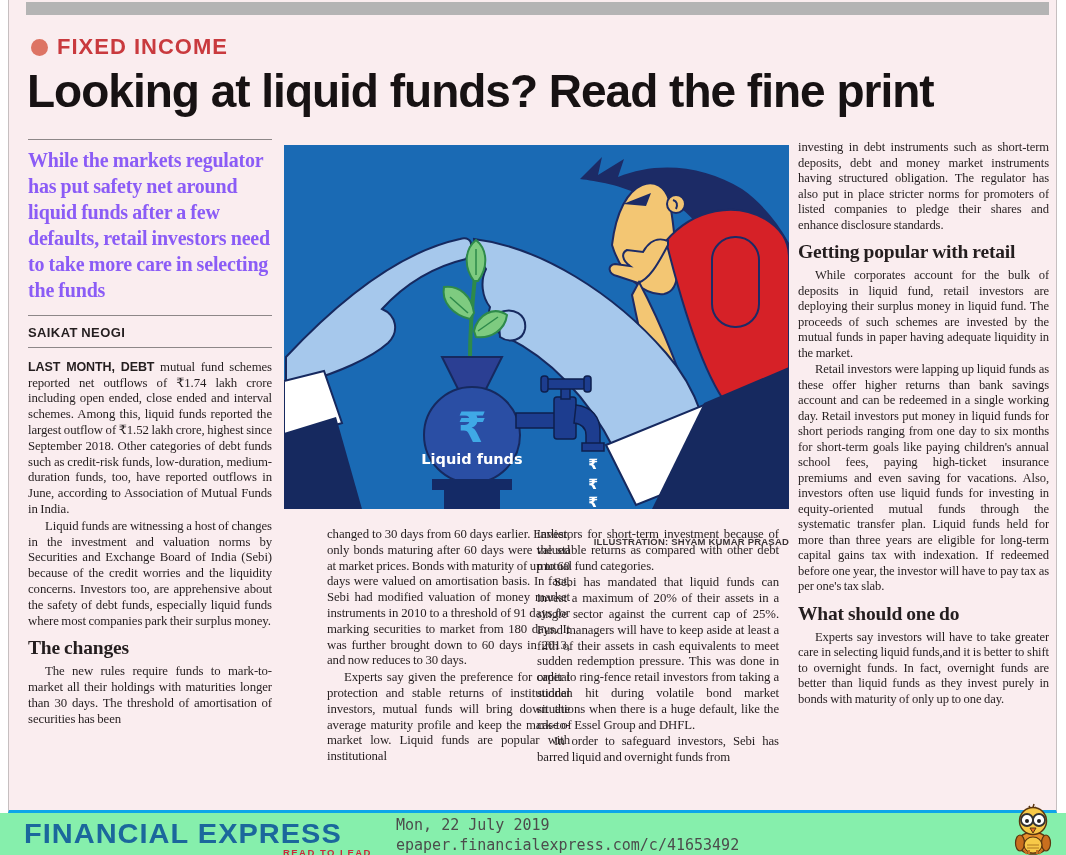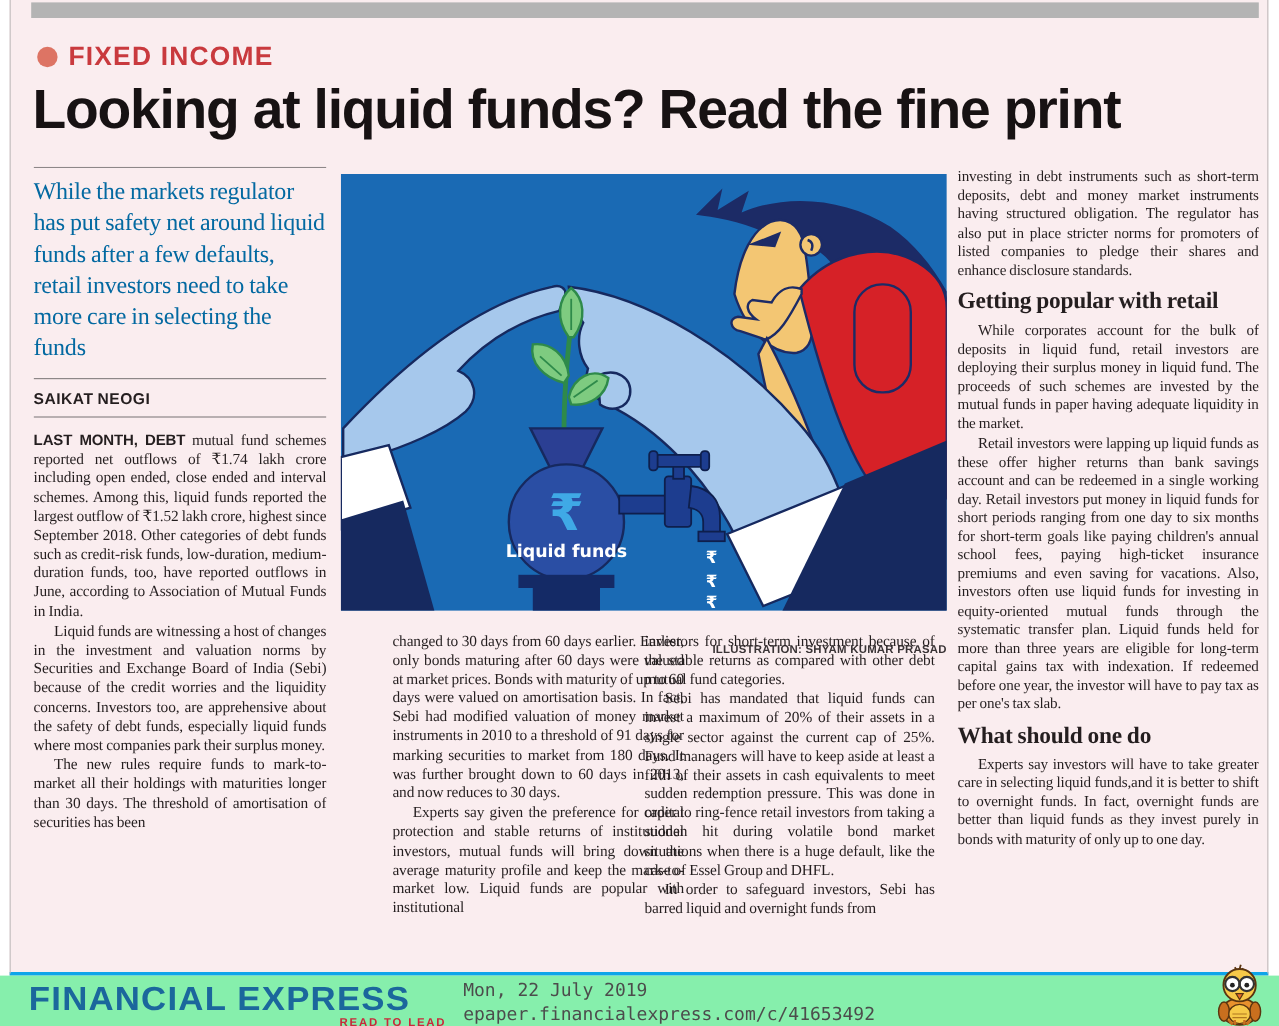--- a/index.html
+++ b/index.html
@@ -32,22 +32,22 @@
   .col p { margin-bottom:1px; }
   .col p.indent { text-indent:17px; }
   .subhead { font-size:19.5px; line-height:24px; margin:7px 0 4px 0; text-align:left; letter-spacing:-0.2px; }
   .lead-in { font-family:"Liberation Sans","DejaVu Sans",sans-serif; font-weight:bold; font-size:12.5px; }
   .col1 { left:19px;  top:139px; width:244px; height:672px; }
   .col2 { left:278px; top:527px; width:243px; height:287px;margin-left:40px; }
   .col3 { left:528px; top:527px; width:242px; height:287px; }
   .col4 { left:789px; top:140px; width:251px; height:672px; font-size:12.6px; line-height:15.5px; }
   .rule { border:0; border-top:1px solid #8d8788; margin:0; }
   .standfirst {
-    font-weight:normal; font-size:20px; line-height:26px; text-align:left;
-    letter-spacing:-0.2px; padding:7px 0 12px 0; color:#0369a1;
+    font-weight:bold; font-size:20px; line-height:26px; text-align:left;
+    letter-spacing:-0.2px; padding:7px 0 12px 0; color:#8b5cf6;
   }
   .byline {
     font-family:"Liberation Sans","DejaVu Sans",sans-serif;
     font-weight:bold; font-size:13px; letter-spacing:0.4px;
     padding:9px 0 6px 0; text-align:left;
   }
   .body-start { margin-top:12px; }
   .illo { position:absolute; left:275px; top:145px; width:505px; height:364px; }
   .illo svg { display:block; }
   .credit {
@@ -61,21 +61,21 @@
   .brand-name {
     font-family:"Liberation Sans","DejaVu Sans",sans-serif;
     font-weight:bold; font-size:29px; letter-spacing:1px; color:#1b679c;
     transform:scaleY(0.96); transform-origin:left top; white-space:nowrap;
   }
   .brand-tagline {
     font-family:"Liberation Sans","DejaVu Sans",sans-serif;
     font-weight:bold; font-size:9.5px; letter-spacing:1.5px; color:#c8293a;
     text-align:right; margin-top:-4px;
   }
-  .issue { position:absolute; left:386px; top:2px;
+  .issue { position:absolute; left:396px; top:2px;
     font-family:"DejaVu Sans Mono","Liberation Mono",monospace;
     font-size:15px; line-height:20px; color:#4c4c4c; }
   .owl { position:absolute; left:1008px; top:-10px; }
 </style>
 </head>
 <body>
 
 <div class="page">
   <div class="topbar"></div>
 
@@ -87,20 +87,21 @@
   <h1 class="headline">Looking at liquid funds? Read the fine print</h1>
 
   <div class="col col1">
     <hr class="rule">
     <div class="standfirst">While the markets regulator has put safety net around liquid funds after a few defaults, retail investors need to take more care in selecting the funds</div>
     <hr class="rule">
     <div class="byline">SAIKAT NEOGI</div>
     <hr class="rule">
     <p class="body-start"><span class="lead-in">LAST MONTH, DEBT</span><span> mutual fund schemes reported net outflows of ₹1.74 lakh crore including open ended, close ended and interval schemes. Among this, liquid funds reported the largest outflow of ₹1.52 lakh crore, highest since September 2018. Other categories of debt funds such as credit-risk funds, low-duration, medium-duration funds, too, have reported outflows in June, according to Association of Mutual Funds in India.</span></p>
     <p class="indent">Liquid funds are witnessing a host of changes in the investment and valuation norms by Securities and Exchange Board of India (Sebi) because of the credit worries and the liquidity concerns. Investors too, are apprehensive about the safety of debt funds, especially liquid funds where most companies park their surplus money.</p>
+    <h3 class="subhead">The changes</h3>
     <p class="indent">The new rules require funds to mark-to-market all their holdings with maturities longer than 30 days. The threshold of amortisation of securities has been</p>
   </div>
 
   <div class="illo">
     <svg width="505" height="364" viewBox="0 0 505 364" xmlns="http://www.w3.org/2000/svg">
       <rect width="505" height="364" fill="#1a6ab4"></rect>
 
       <g>
         <path d="M296,34 L318,12 L314,30 L340,14 L334,32 C372,16 420,20 458,44 C478,58 494,78 505,98 L505,152 C476,112 446,88 412,78 C398,60 378,50 360,52 C338,40 312,36 296,34 Z" fill="#1c2b66"></path>
         <path d="M328,100 C332,66 344,46 358,40 C371,35 381,42 385,55 C389,71 391,94 393,122 C394,138 390,147 380,149 C361,151 338,132 328,100 Z" fill="#f3c673" stroke="#1c2b66" stroke-width="2"></path>

